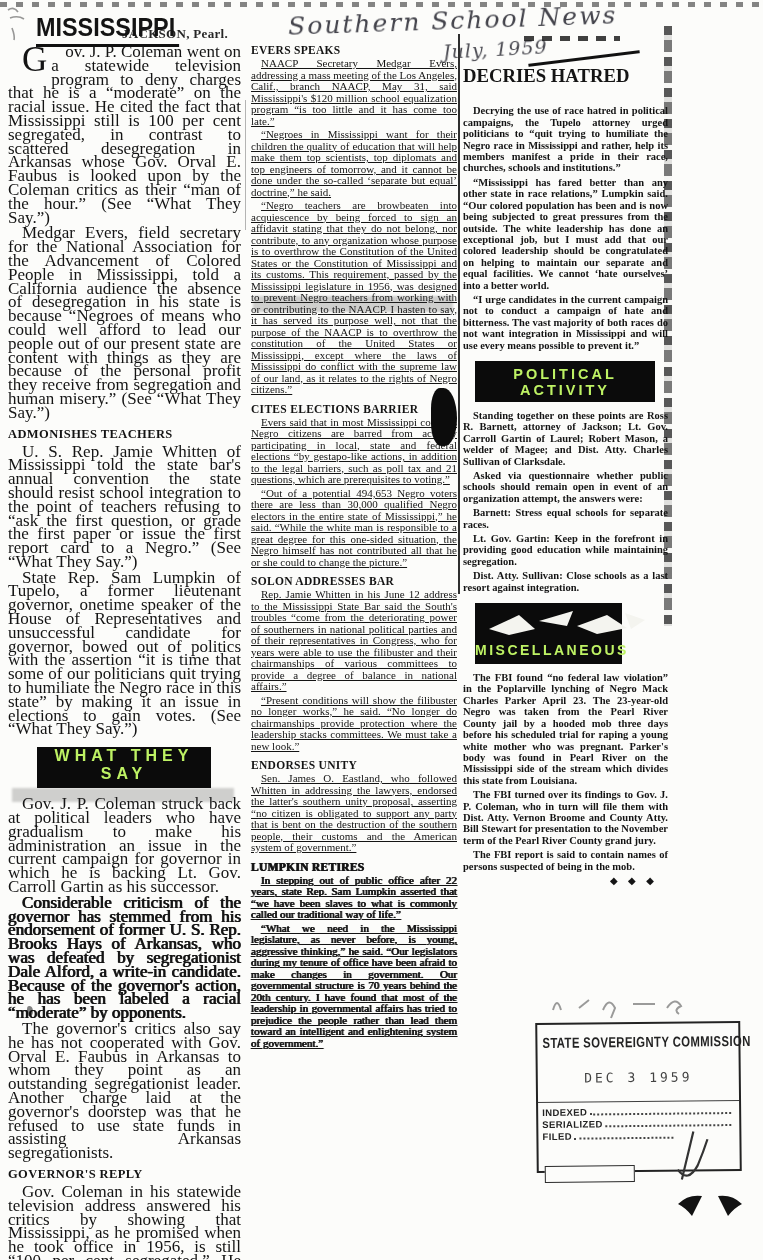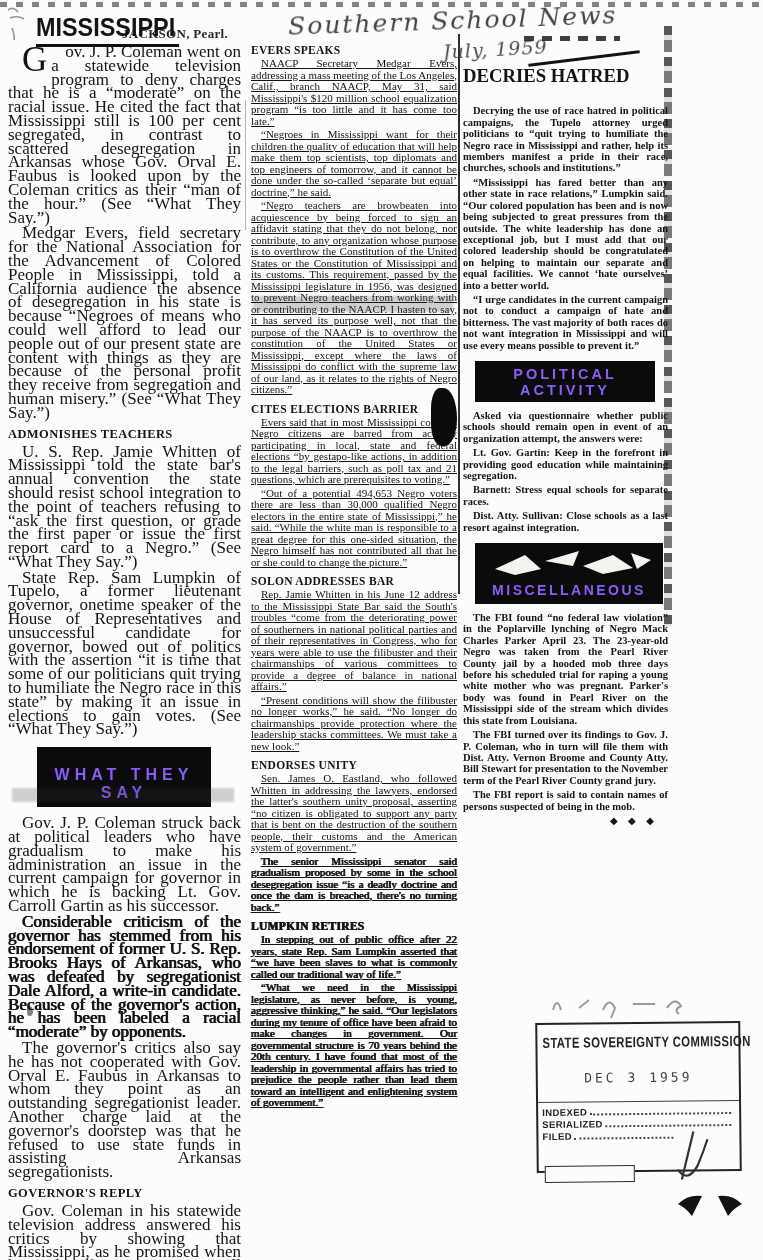--- a/index.html
+++ b/index.html
@@ -34,25 +34,25 @@
   #col1 h3{font-size:12.5px;margin:7px 0 3px;letter-spacing:.4px;}
   #col2 p{font-size:11px;line-height:11.5px;text-align:justify;text-indent:10px;margin:0 0 2px;text-decoration:underline;}
   #col2 h3{font-size:11.5px;margin:7px 0 2px;letter-spacing:.3px;}
   #col3 p{font-size:10.5px;line-height:11.4px;text-align:justify;text-indent:10px;margin:0 0 3px;
     font-weight:bold;filter:blur(.25px);}
   h3{font-family:"Liberation Serif",serif;font-weight:bold;}
   .dropcap::first-letter{float:left;font-size:35px;line-height:27px;padding:1px 4px 0 0;}
   .smudge{filter:blur(.45px);text-shadow:.6px 0 #222, -.4px 0 #333;}
   .strike-head{position:relative;display:inline-block;}
   
-  .banner{background:#0b0b0b;color:#8b5cf6;font-family:"Liberation Sans",sans-serif;
+  .banner{background:#0b0b0b;color:#bef264;font-family:"Liberation Sans",sans-serif;
     font-weight:bold;text-align:center;}
-  .banner-wts{width:174px;margin:11px 0 9px 29px;font-size:16px;letter-spacing:5px;padding:19px 0 5px;}
+  .banner-wts{width:174px;margin:11px 0 9px 29px;font-size:16px;letter-spacing:5px;padding:0 0 5px;}
   .banner-pol{width:180px;margin:10px 0 8px 12px;font-size:14.5px;letter-spacing:3px;padding:5px 0 4px;}
-  .banner-misc{width:188px;margin:10px 0 8px 12px;padding:4px 0 6px;}
+  .banner-misc{width:147px;margin:10px 0 8px 12px;padding:4px 0 6px;}
   .banner-misc .misc-label{font-size:14px;letter-spacing:2.5px;margin-top:1px;}
   
   .ink-blob{position:absolute;background:#0c0c0c;border-radius:40% 60% 55% 45%;filter:blur(.4px);}
   .ink-dashes{position:absolute;height:5px;opacity:.8;
     background:repeating-linear-gradient(90deg,#111 0 10px,transparent 10px 18px);}
   .ink-line{position:absolute;background:#111;height:2.5px;filter:blur(.3px);}
   .smear{position:absolute;background:#333;opacity:.22;filter:blur(1.2px);}
   .col-rule{position:absolute;background:#2e2e2e;width:1.6px;}
   
   #stamp{position:absolute;left:536px;top:1022px;width:201px;height:146px;
@@ -107,35 +107,35 @@
   <p>“Negroes in Mississippi want for their children the quality of education that will help make them top scientists, top diplomats and top engineers of tomorrow, and it cannot be done under the so-called ‘separate but equal’ doctrine,” he said.</p>
   <p>“Negro teachers are browbeaten into acquiescence by being forced to sign an affidavit stating that they do not belong, nor contribute, to any organization whose purpose is to overthrow the Constitution of the United States or the Constitution of Mississippi and its customs. This requirement, passed by the Mississippi legislature in 1956, was designed to prevent Negro teachers from working with or contributing to the NAACP. I hasten to say, it has served its purpose well, not that the purpose of the NAACP is to overthrow the constitution of the United States or Mississippi, except where the laws of Mississippi do conflict with the supreme law of our land, as it relates to the rights of Negro citizens.”</p>
   <h3>CITES ELECTIONS BARRIER</h3>
   <p>Evers said that in most Mississippi counties Negro citizens are barred from actively participating in local, state and federal elections “by gestapo-like actions, in addition to the legal barriers, such as poll tax and 21 questions, which are prerequisites to voting.”</p>
   <p>“Out of a potential 494,653 Negro voters there are less than 30,000 qualified Negro electors in the entire state of Mississippi,” he said. “While the white man is responsible to a great degree for this one-sided situation, the Negro himself has not contributed all that he or she could to change the picture.”</p>
   <h3>SOLON ADDRESSES BAR</h3>
   <p>Rep. Jamie Whitten in his June 12 address to the Mississippi State Bar said the South's troubles “come from the deteriorating power of southerners in national political parties and of their representatives in Congress, who for years were able to use the filibuster and their chairmanships of various committees to provide a degree of balance in national affairs.”</p>
   <p>“Present conditions will show the filibuster no longer works,” he said. “No longer do chairmanships provide protection where the leadership stacks committees. We must take a new look.”</p>
   <h3>ENDORSES UNITY</h3>
   <p>Sen. James O. Eastland, who followed Whitten in addressing the lawyers, endorsed the latter's southern unity proposal, asserting “no citizen is obligated to support any party that is bent on the destruction of the southern people, their customs and the American system of government.”</p>
-  <p class="smudge">The senior Mississippi senator said gradualism proposed by some in the school desegregation issue “is a deadly doctrine and once the dam is breached, there's no turning back.”</p>
   <h3 class="smudge">LUMPKIN RETIRES</h3>
   <p class="smudge">In stepping out of public office after 22 years, state Rep. Sam Lumpkin asserted that “we have been slaves to what is commonly called our traditional way of life.”</p>
   <p class="smudge">“What we need in the Mississippi legislature, as never before, is young, aggressive thinking,” he said. “Our legislators during my tenure of office have been afraid to make changes in government. Our governmental structure is 70 years behind the 20th century. I have found that most of the leadership in governmental affairs has tried to prejudice the people rather than lead them toward an intelligent and enlightening system of government.”</p>
 </div>
 
 <div id="col3" class="col">
   <h3 class="strike-head">DECRIES HATRED</h3>
   <p>Decrying the use of race hatred in political campaigns, the Tupelo attorney urged politicians to “quit trying to humiliate the Negro race in Mississippi and rather, help its members manifest a pride in their race, churches, schools and institutions.”</p>
   <p>“Mississippi has fared better than any other state in race relations,” Lumpkin said. “Our colored population has been and is now being subjected to great pressures from the outside. The white leadership has done an exceptional job, but I must add that our colored leadership should be congratulated on helping to maintain our separate and equal facilities. We cannot ‘hate ourselves’ into a better world.</p>
   <p>“I urge candidates in the current campaign not to conduct a campaign of hate and bitterness. The vast majority of both races do not want integration in Mississippi and will use every means possible to prevent it.”</p>
   <div class="banner banner-pol">POLITICAL ACTIVITY</div>
+  <p>Standing together on these points are Ross R. Barnett, attorney of Jackson; Lt. Gov. Carroll Gartin of Laurel; Robert Mason, a welder of Magee; and Dist. Atty. Charles Sullivan of Clarksdale.</p>
   <p>Asked via questionnaire whether public schools should remain open in event of an organization attempt, the answers were:</p>
+  <p>Barnett: Stress equal schools for separate races.</p>
   <p>Lt. Gov. Gartin: Keep in the forefront in providing good education while maintaining segregation.</p>
-  <p>Barnett: Stress equal schools for separate races.</p>
   <p>Dist. Atty. Sullivan: Close schools as a last resort against integration.</p>
   <div class="banner banner-misc">
     <svg width="176" height="30">
       <polygon points="14,22 44,8 60,22 34,28" fill="#f4f4ef"></polygon>
       <polygon points="64,14 98,4 92,19" fill="#f4f4ef"></polygon>
       <polygon points="102,19 132,8 152,21 122,27" fill="#f4f4ef"></polygon>
       <polygon points="150,6 170,13 156,22" fill="#f4f4ef"></polygon>
     </svg>
     <div class="misc-label">MISCELLANEOUS</div>
   </div>

